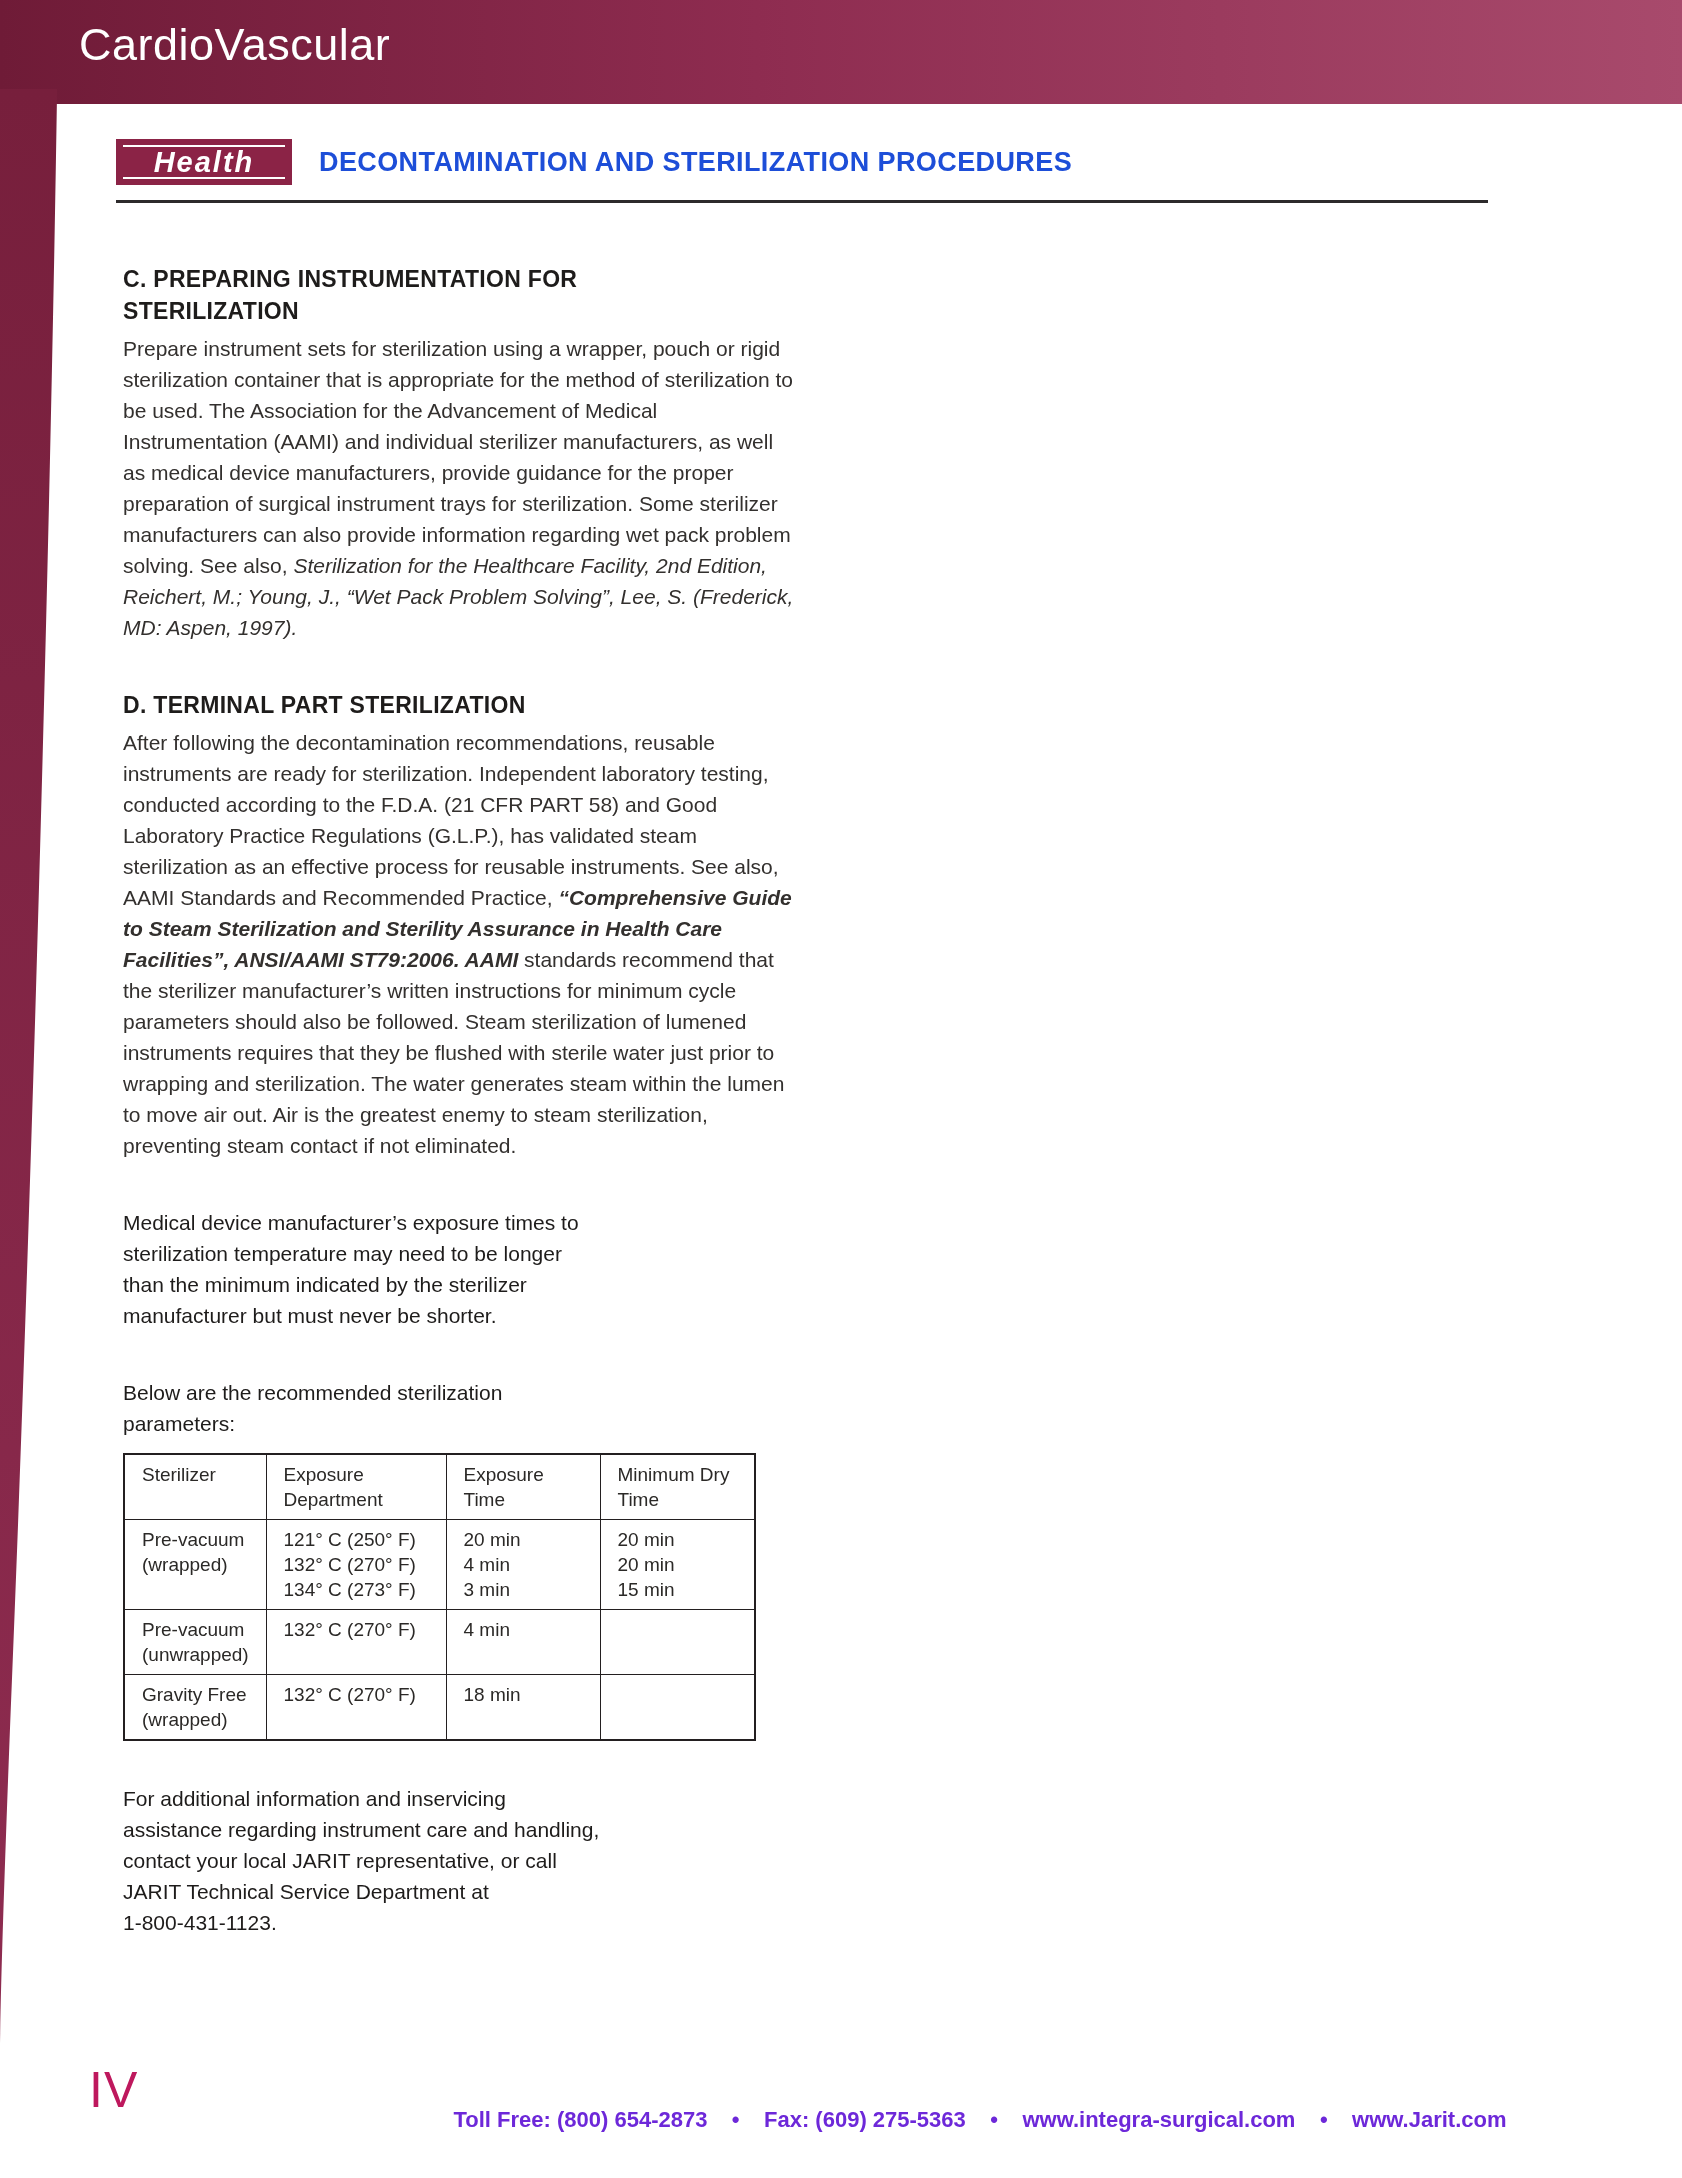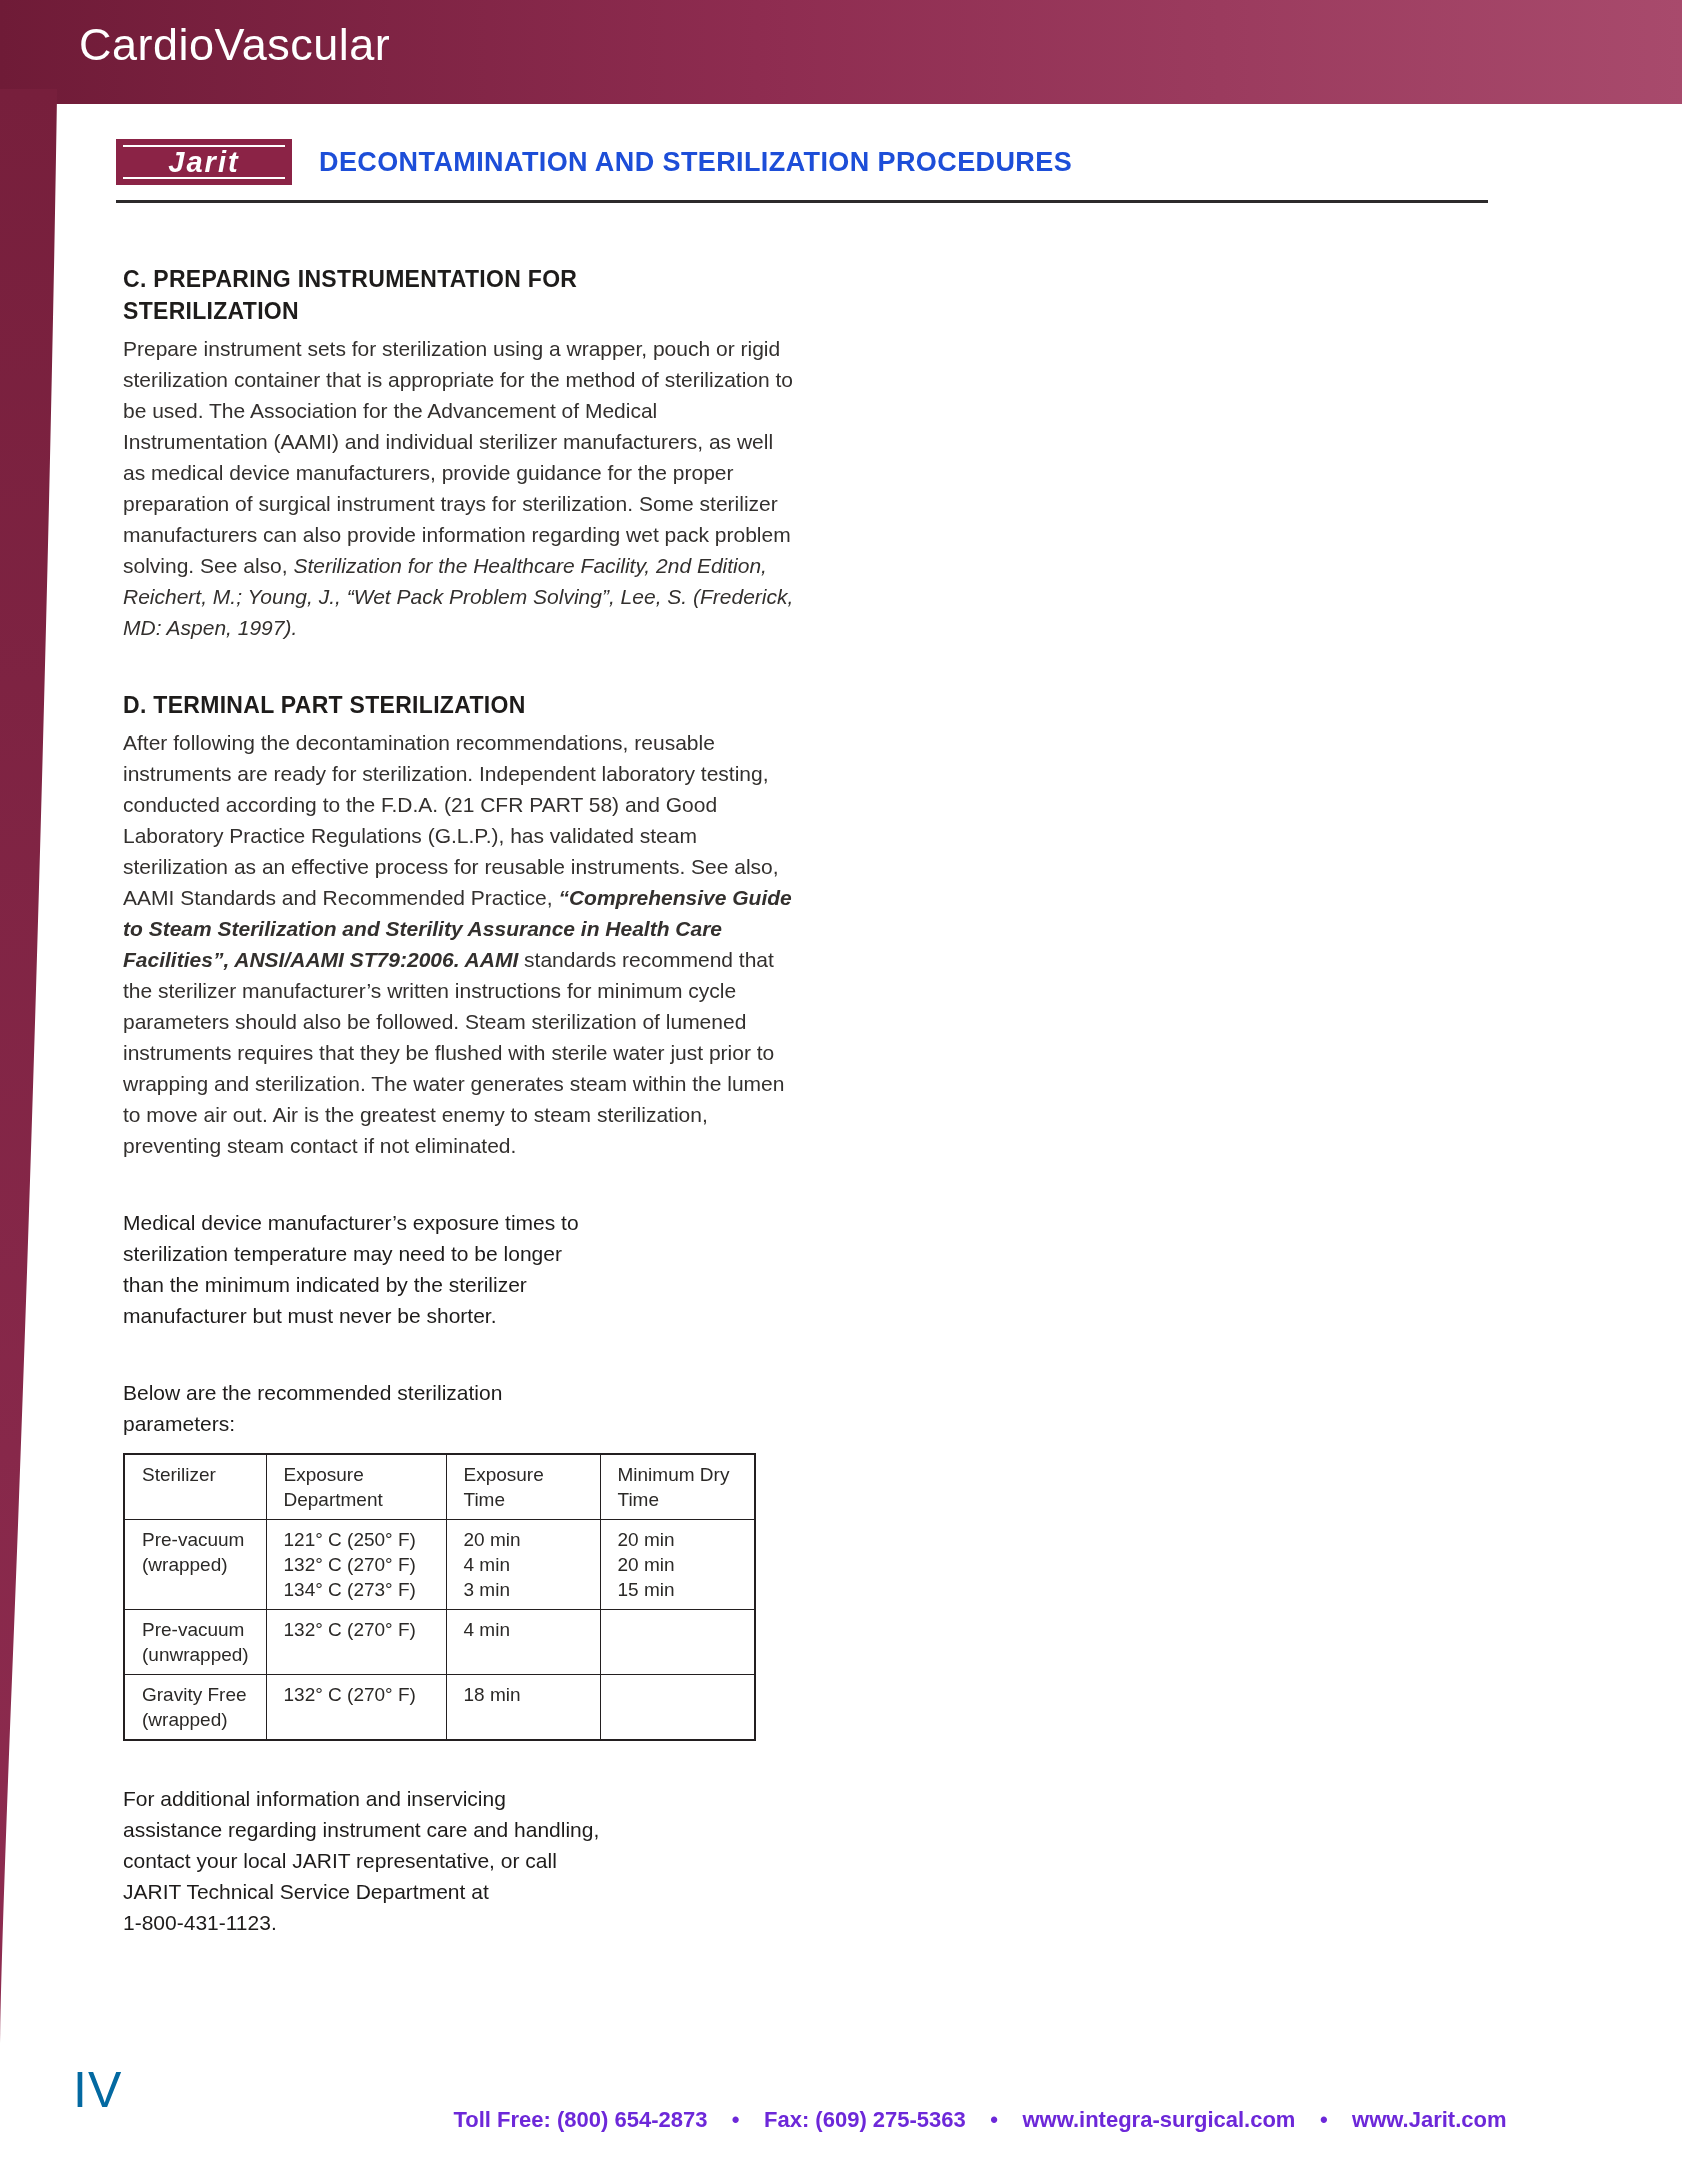--- a/index.html
+++ b/index.html
@@ -69,22 +69,22 @@
     border:2.5px solid #231f20; table-layout:fixed;
   }
   .param-table th, .param-table td {
     border:1.5px solid #231f20; padding:7px 17px;
     font-size:19px; line-height:25px; font-weight:400; color:#2b2927;
     text-align:left; vertical-align:top; white-space:pre-line;
   }
 
   
   .page-num {
-    position:absolute; left:73px; top:2061px;
-    font-size:50px; font-weight:400; color:#0369a1; letter-spacing:1px;
+    position:absolute; left:89px; top:2061px;
+    font-size:50px; font-weight:400; color:#be185d; letter-spacing:1px;
   }
   .footer-line {
     position:absolute; left:287px; top:2091px; width:1386px; text-align:center;
     font-size:22px; font-weight:700; color:#6d28d9;margin-top:16px;
   }
 </style>
 </head>
 <body>
 
 <div class="page">
@@ -98,21 +98,21 @@
       <linearGradient id="curveGrad" x1="0" y1="0" x2="0" y2="1">
         <stop offset="0" stop-color="#771f3c"></stop>
         <stop offset="1" stop-color="#8e2c50"></stop>
       </linearGradient>
     </defs>
     <path d="M0,0 L58,0 C50,520 30,1180 10,1660 C5,1790 1,1905 0,1975 L0,0 Z" fill="url(#curveGrad)"></path>
   </svg>
 
   <div class="masthead">
     <div class="logo">
-      <span class="logo-text">Jarit</span>
+      <span class="logo-text">Health</span>
     </div>
     <h1 class="doc-title">DECONTAMINATION AND STERILIZATION PROCEDURES</h1>
     <div class="masthead-rule"></div>
   </div>
 
   <main class="content">
 
     <h2 class="heading">C. PREPARING INSTRUMENTATION FOR
 STERILIZATION</h2>
     <p class="para"><span>Prepare instrument sets for sterilization using a wrapper, pouch or rigid sterilization container that is appropriate for the method of sterilization to be used. The Association for the Advancement of Medical Instrumentation (AAMI) and individual sterilizer manufacturers, as well as medical device manufacturers, provide guidance for the proper preparation of surgical instrument trays for sterilization. Some sterilizer manufacturers can also provide information regarding wet pack problem solving. See also, </span><span class="cite">Sterilization for the Healthcare Facility, 2nd Edition, Reichert, M.; Young, J., “Wet Pack Problem Solving”, Lee, S. (Frederick, MD: Aspen, 1997).</span></p>

